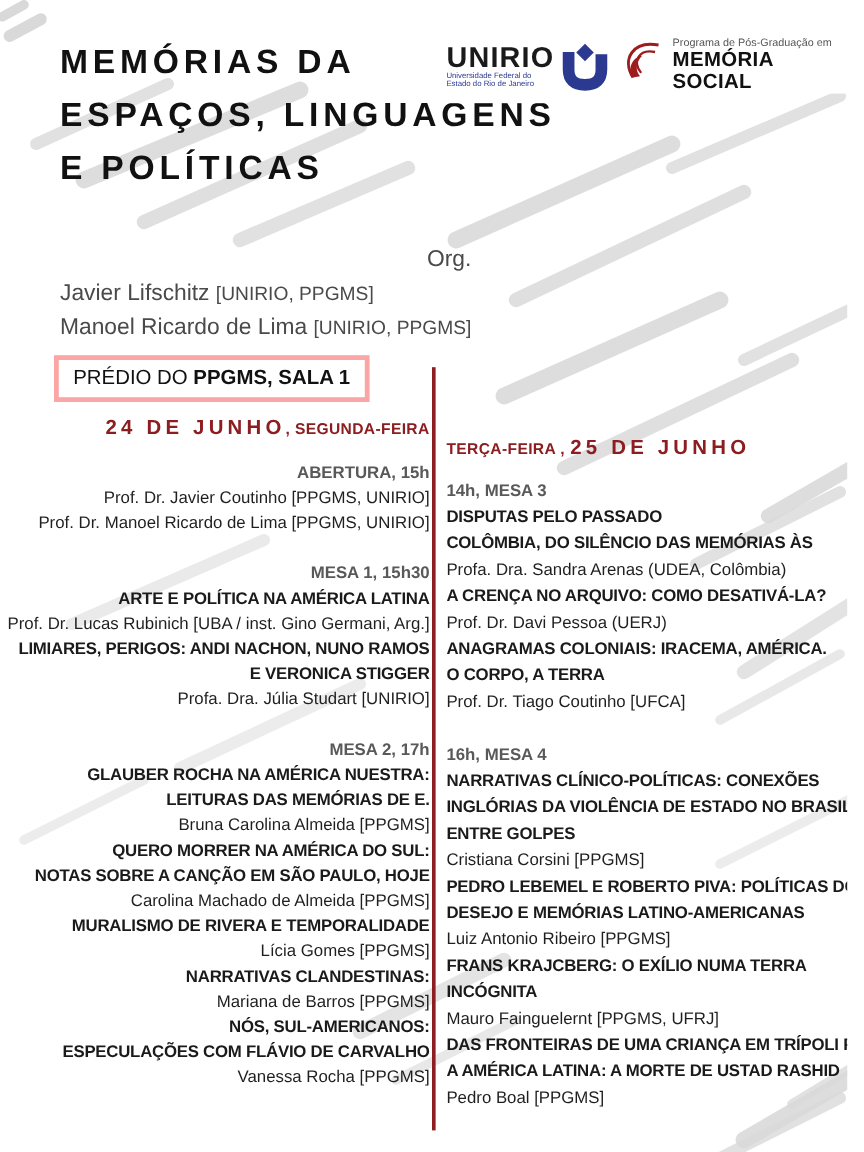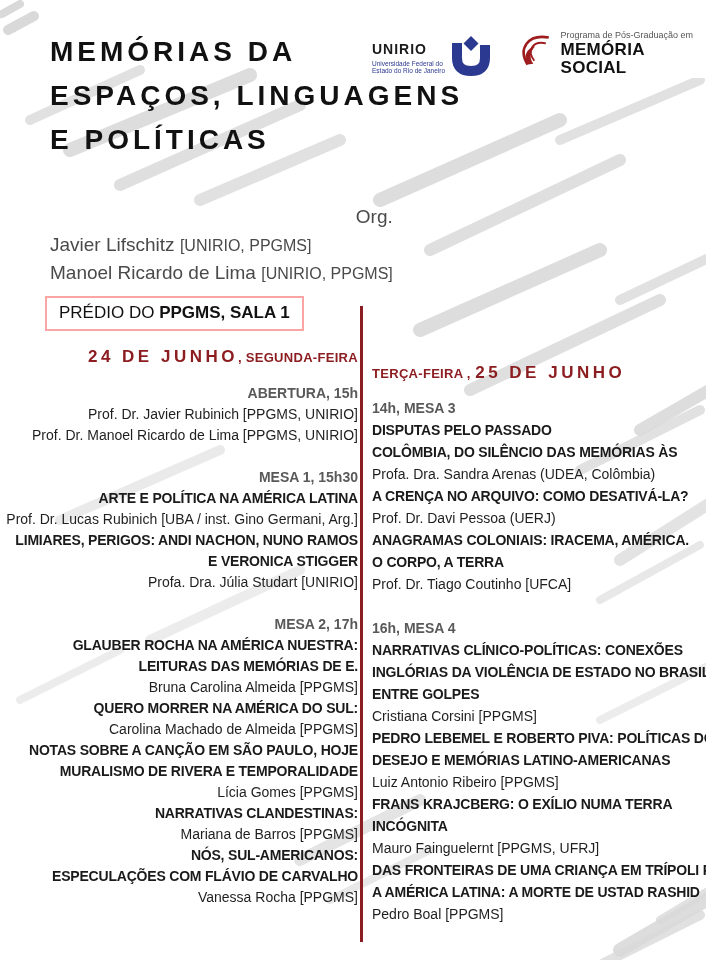--- a/index.html
+++ b/index.html
@@ -11,37 +11,37 @@
 
   .layer{position:relative; z-index:1;}
 
   
   .title-block{position:absolute; left:50px; top:30px;}
   .title-line{font-size:28px; font-weight:700; letter-spacing:4px; line-height:44px; color:#111111; white-space:nowrap;}
 
   
   .logo-unirio{position:absolute; left:368px; top:26px; width:136px; height:56px; background:#ffffff; display:flex; align-items:center; padding:2px 4px;}
   .unirio-text{display:flex; flex-direction:column; justify-content:center;}
-  .unirio-wordmark{font-size:14px; font-weight:800; letter-spacing:1px; color:#1a1a1a; line-height:22px;}
+  .unirio-wordmark{font-size:24px; font-weight:800; letter-spacing:1px; color:#1a1a1a; line-height:22px;}
   .unirio-sub{font-size:6.5px; color:#2b3990; line-height:7.5px;}
   .unirio-mark{margin-left:5px;}
 
   .logo-ppgms{position:absolute; left:514px; top:28px; width:196px; height:50px; background:#ffffff; display:flex; align-items:center;}
   .ppgms-text{margin-left:4px;}
   .ppgms-program{font-size:9px; color:#555555; line-height:12px;}
   .ppgms-name{font-size:17px; font-weight:800; color:#111111; line-height:18px; letter-spacing:0.3px;}
 
   
   .org-block{position:absolute; left:50px; top:203px; color:#4a4a4a;}
   .org-label{font-size:19px; line-height:28px;text-align:right;}
   .org-member{font-size:19px; line-height:27px; white-space:nowrap;}
   .org-affil{font-size:16px;}
 
   
-  .venue-box{position:absolute; left:45px; top:296px; border:2px solid #fca5a5; background:rgba(255,255,255,0.85); padding:5px 12px 6px 12px; font-size:17px; color:#111111; white-space:nowrap;}
+  .venue-box{position:absolute; left:45px; top:296px; border:4px solid #fca5a5; background:rgba(255,255,255,0.85); padding:5px 12px 6px 12px; font-size:17px; color:#111111; white-space:nowrap;}
   .venue-bold{font-weight:700;}
 
   
   .divider{position:absolute; left:360px; top:306px; width:3px; height:636px; background:#8c1d20;}
 
   
   .col-left{position:absolute; left:4px; top:347px; width:354px; text-align:right;}
   .col-right{position:absolute; left:372px; top:363px; width:344px; text-align:left;}
 
   .day-heading{white-space:nowrap; color:#8c1d20; font-weight:700;}
@@ -137,35 +137,35 @@
     </div>
 
     <div class="divider"></div>
 
     <div class="col-left">
       <div class="day-heading">
         <span class="day-large">24 DE JUNHO</span><span class="day-small">, SEGUNDA-FEIRA</span>
       </div>
       <div class="lines">
           <div class="ln time">ABERTURA, 15h</div>
-          <div class="ln speaker">Prof. Dr. Javier Rubinich [PPGMS, UNIRIO]</div>
+          <div class="ln speaker">Prof. Dr. Javier Coutinho [PPGMS, UNIRIO]</div>
           <div class="ln speaker">Prof. Dr. Manoel Ricardo de Lima [PPGMS, UNIRIO]</div>
           <div class="ln time gap">MESA 1, 15h30</div>
           <div class="ln title">ARTE E POLÍTICA NA AMÉRICA LATINA</div>
           <div class="ln speaker">Prof. Dr. Lucas Rubinich [UBA / inst. Gino Germani, Arg.]</div>
           <div class="ln title">LIMIARES, PERIGOS: ANDI NACHON, NUNO RAMOS</div>
           <div class="ln title">E VERONICA STIGGER</div>
           <div class="ln speaker">Profa. Dra. Júlia Studart [UNIRIO]</div>
           <div class="ln time gap">MESA 2, 17h</div>
           <div class="ln title">GLAUBER ROCHA NA AMÉRICA NUESTRA:</div>
           <div class="ln title">LEITURAS DAS MEMÓRIAS DE E.</div>
           <div class="ln speaker">Bruna Carolina Almeida [PPGMS]</div>
           <div class="ln title">QUERO MORRER NA AMÉRICA DO SUL:</div>
+          <div class="ln title">NOTAS SOBRE A CANÇÃO EM SÃO PAULO, HOJE</div>
           <div class="ln speaker">Carolina Machado de Almeida [PPGMS]</div>
-          <div class="ln title">NOTAS SOBRE A CANÇÃO EM SÃO PAULO, HOJE</div>
           <div class="ln title">MURALISMO DE RIVERA E TEMPORALIDADE</div>
           <div class="ln speaker">Lícia Gomes [PPGMS]</div>
           <div class="ln title">NARRATIVAS CLANDESTINAS:</div>
           <div class="ln speaker">Mariana de Barros [PPGMS]</div>
           <div class="ln title">NÓS, SUL-AMERICANOS:</div>
           <div class="ln title">ESPECULAÇÕES COM FLÁVIO DE CARVALHO</div>
           <div class="ln speaker">Vanessa Rocha [PPGMS]</div>
         </div>
     </div>
 

